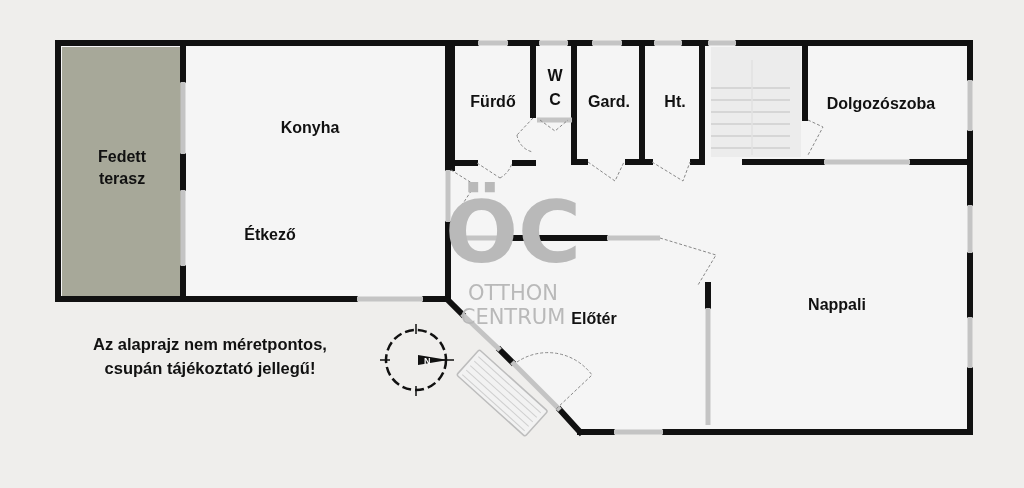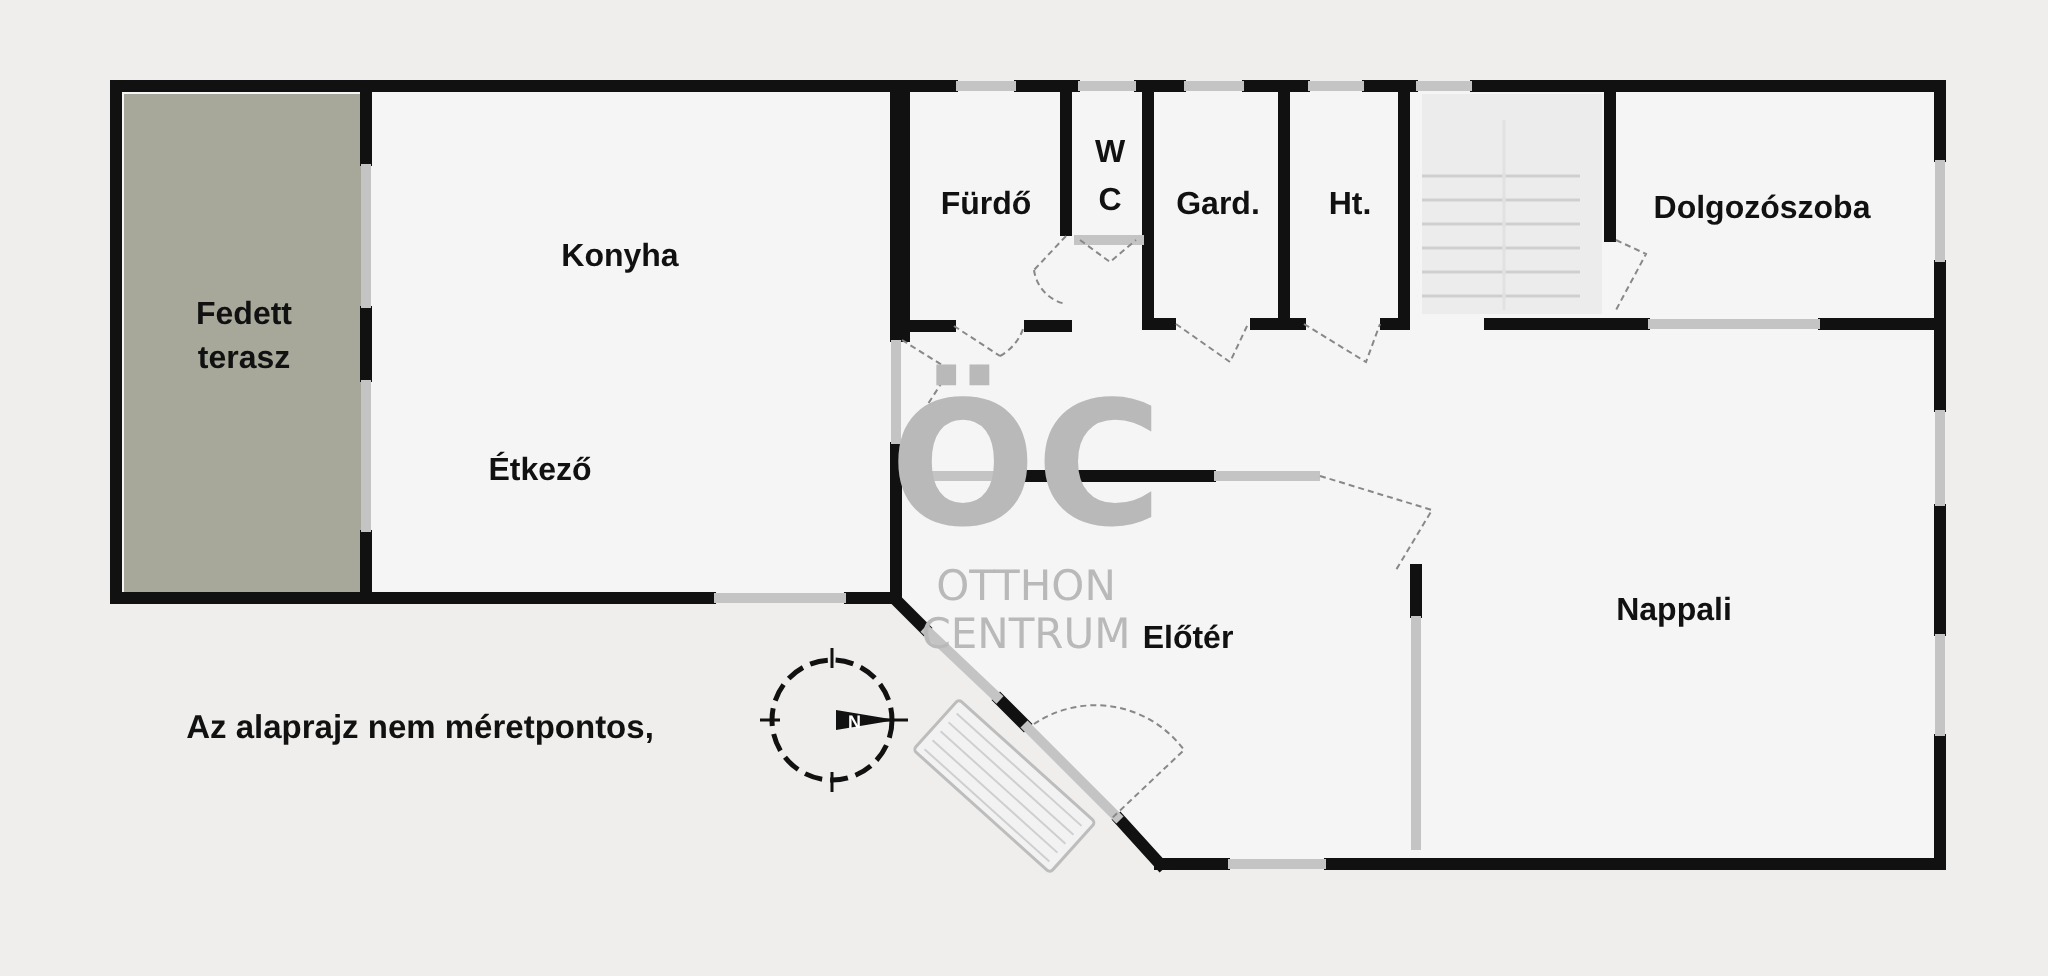--- a/index.html
+++ b/index.html
@@ -1,20 +1,20 @@
 <!DOCTYPE html>
 <html><head>
 <meta charset="utf-8">
 <style>
   html,body{margin:0;padding:0;}
   body{width:1024px;height:488px;background:#efeeec;overflow:hidden;font-family:"Liberation Sans",sans-serif;}
   #plan{position:absolute;left:0;top:0;width:1024px;height:488px;}
   .lbl{font-family:"Liberation Sans",sans-serif;font-weight:bold;fill:#111;}
   .wm{font-family:"DejaVu Sans",sans-serif;fill:#b9b9b9;}
-  .note{position:absolute;left:60px;top:352px;width:300px;text-align:center;font-weight:bold;font-size:16.5px;line-height:24px;color:#111;}
+  .note{position:absolute;left:60px;top:332px;width:300px;text-align:center;font-weight:bold;font-size:16.5px;line-height:24px;color:#111;}
 </style>
 </head>
 <body>
 
 <svg id="plan" viewBox="0 0 1024 488" xmlns="http://www.w3.org/2000/svg">
 
   <g>
     <rect x="58" y="43" width="390" height="256" fill="#f5f5f5"></rect>
     <rect x="62" y="47" width="119" height="249" fill="#a7a899"></rect>
     <polygon points="448,43 970,43 970,432 580,432 448,300" fill="#f5f5f5"></polygon>
@@ -156,13 +156,14 @@
     <line x1="0" y1="26" x2="0" y2="36" stroke="#111" stroke-width="1.5"></line>
     <line x1="-36" y1="0" x2="-26" y2="0" stroke="#111" stroke-width="1.5"></line>
     <line x1="26" y1="0" x2="38" y2="0" stroke="#111" stroke-width="1.5"></line>
     <polygon points="2,-5 32,0 2,5" fill="#111"></polygon>
     <text x="8" y="4" font-size="9" font-weight="bold" fill="#fff" font-family="Liberation Sans, sans-serif">N</text>
   </g>
 </svg>
 
 <div class="note">
   <div>Az alaprajz nem méretpontos,</div>
+  <div>csupán tájékoztató jellegű!</div>
 </div>
 
 </body></html>

